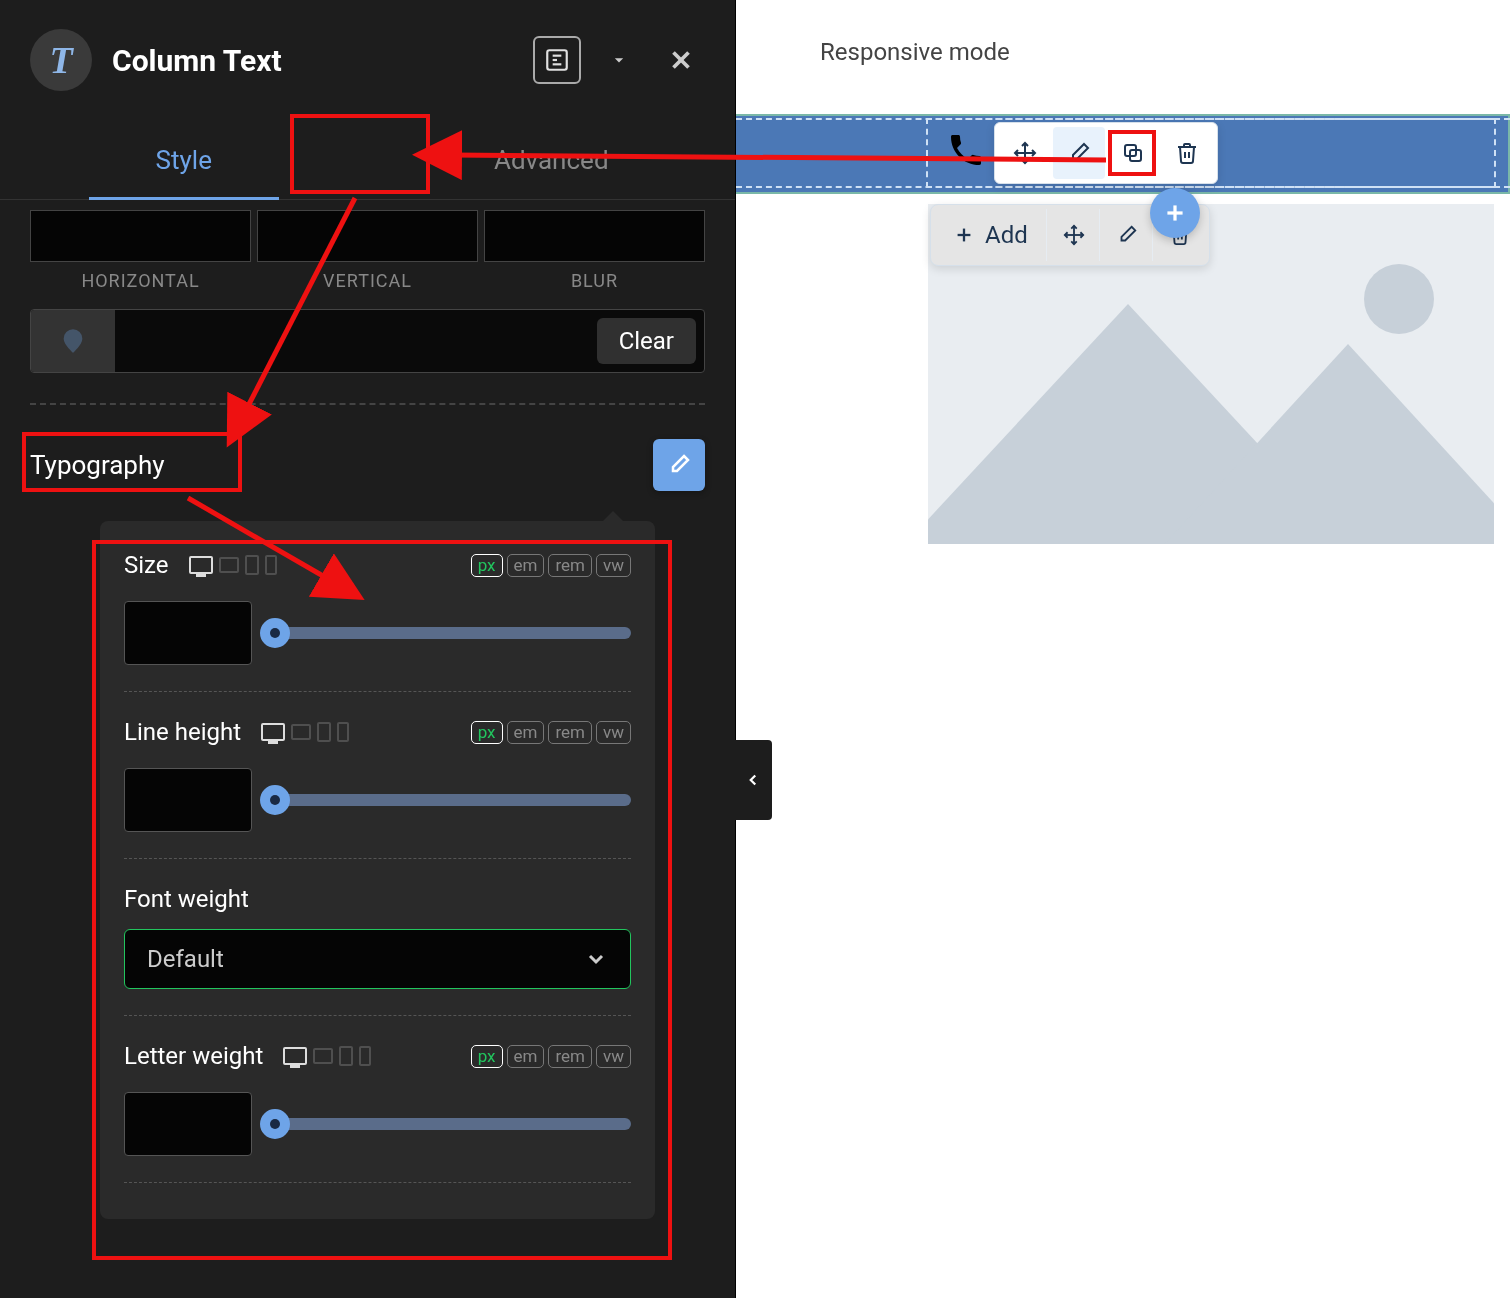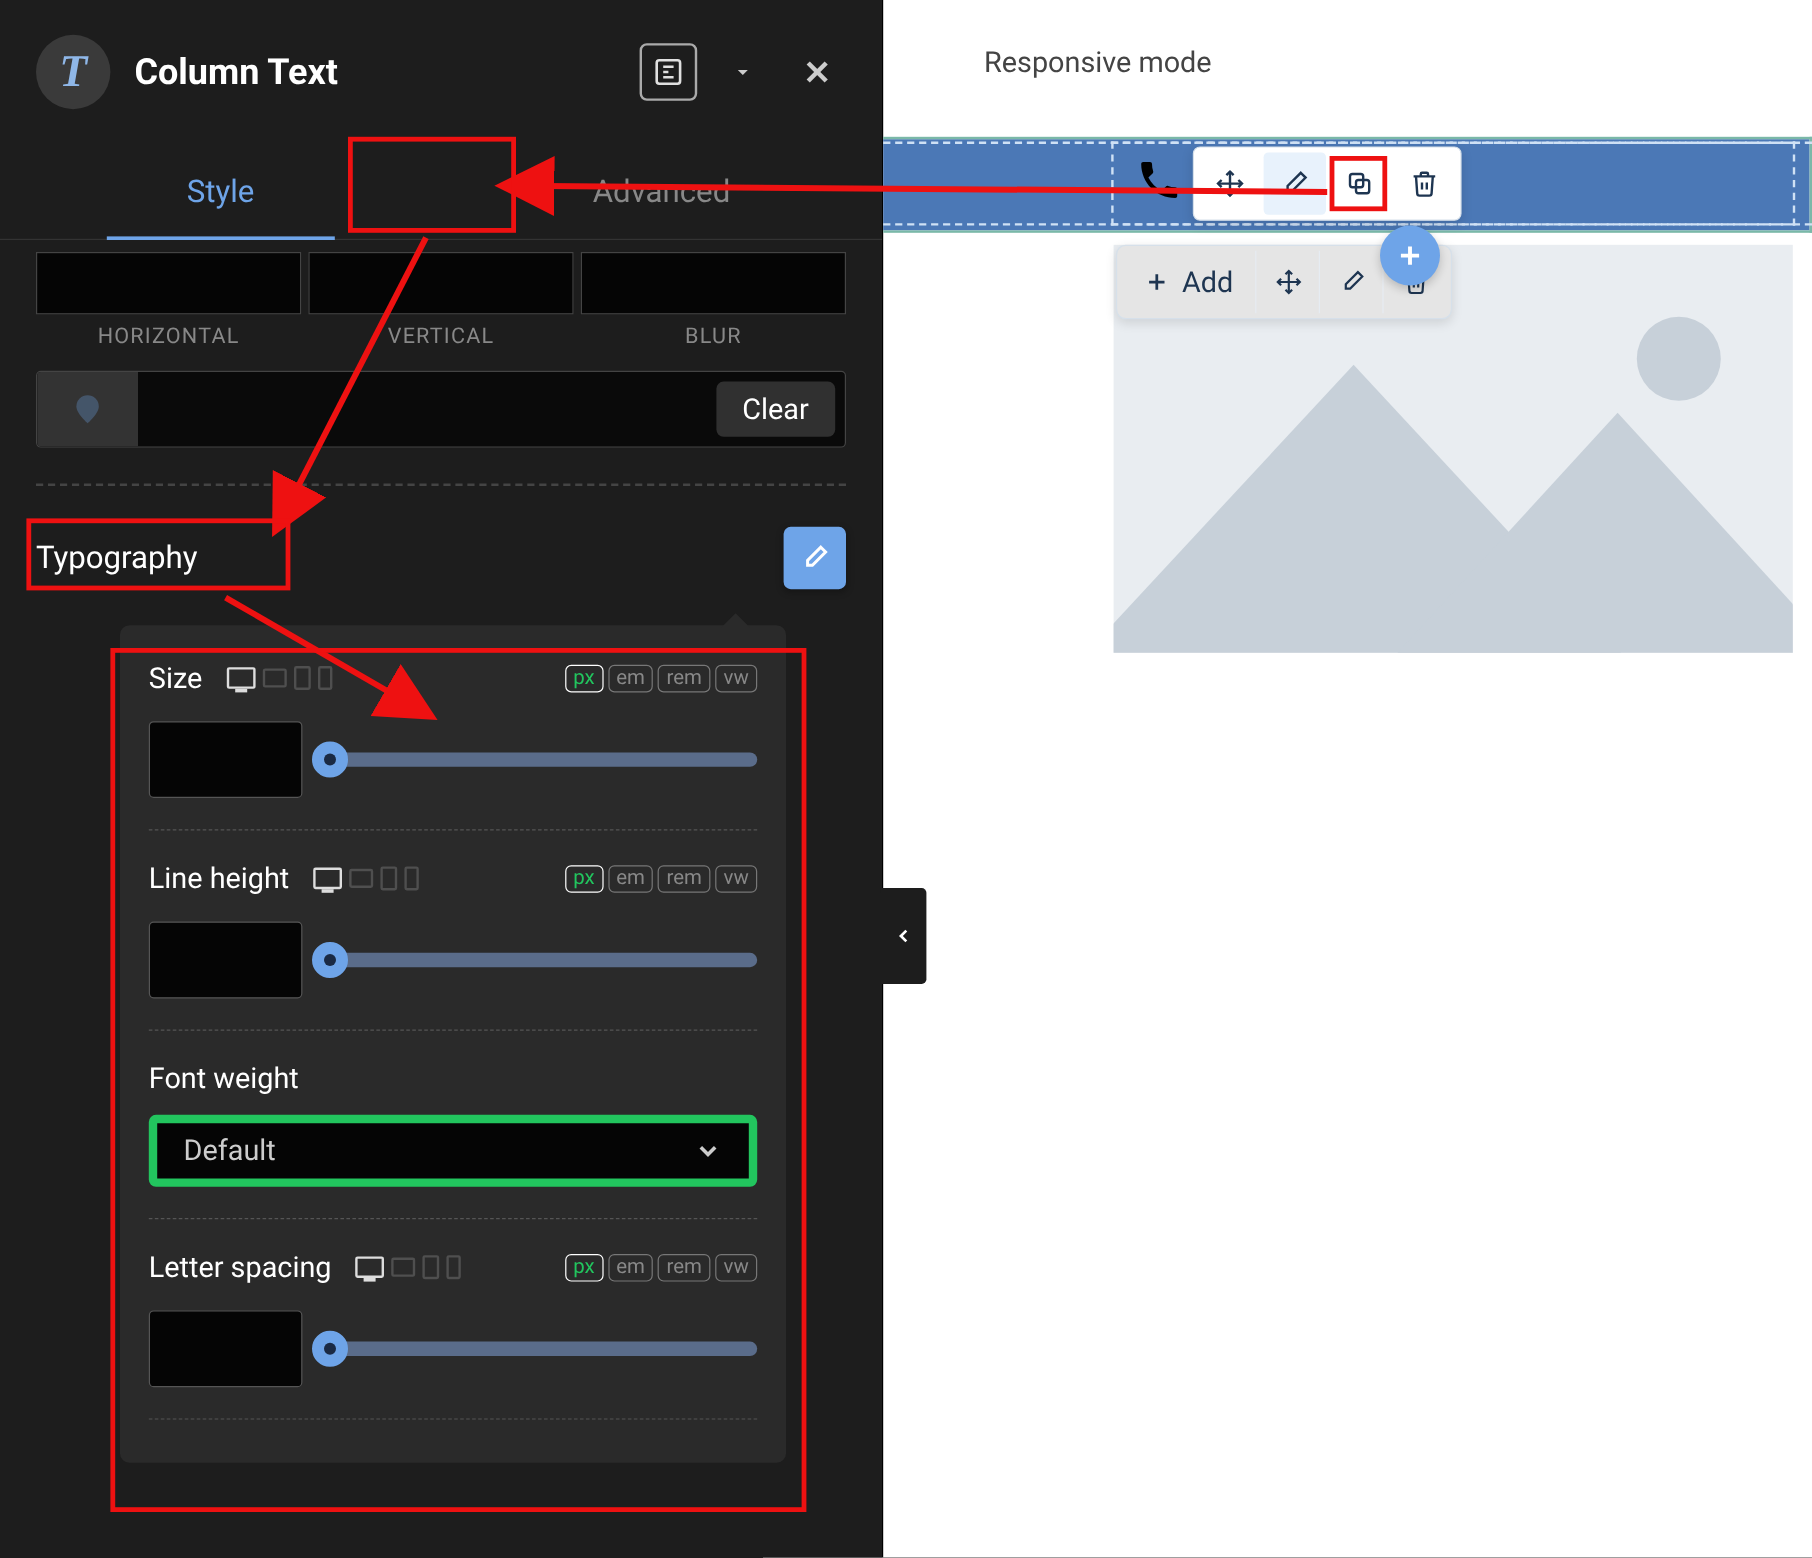--- a/index.html
+++ b/index.html
@@ -127,21 +127,21 @@
   .slider-row .numbox { width: 128px; height: 64px; background:#050505; border:1px solid #555; border-radius:4px;}
   .slider { flex:1; height: 12px; background:#5a6c8a; border-radius:6px; position:relative;}
   .slider .thumb {
     position:absolute; left: 0; top:50%; transform:translate(-20%, -50%);
     width:30px; height:30px; background:#6ea4e8; border-radius:50%;
     border: 6px solid #6ea4e8;
     display:flex; align-items:center; justify-content:center;
   }
   .slider .thumb::after { content:""; width:10px;height:10px;background:#1a2a44;border-radius:50%;}
   .select-box {
-    margin-top:16px; height:60px; background:#050505; border:7px solid #22c55e; border-radius:6px;
+    margin-top:16px; height:60px; background:#050505; border:1px solid #22c55e; border-radius:6px;
     display:flex; align-items:center; padding:0 22px; color:#ccc; font-size:24px;
     justify-content:space-between;
   }
   .transform-label { font-size:24px; color:#fff;}
 
   
   .preview {
     flex:1; background:#fff; position:relative;
     border-left: 1px solid #000;
   }
@@ -356,21 +356,21 @@
           <div class="select-box">
             <span>Default</span>
             <svg width="24" height="24" viewBox="0 0 24 24" fill="none" stroke="currentColor" stroke-width="3">
                 <polyline points="6 9 12 15 18 9"></polyline>
               </svg>
           </div>
         </div>
 
         <div class="typo-row">
           <div class="typo-row-head">
-            <span class="lbl">Letter spacing</span>
+            <span class="lbl">Letter weight</span>
             <div class="device-icons">
               <div class="d desktop active"></div>
               <div class="d"></div>
               <div class="d" style="width:14px;height:20px"></div>
               <div class="d" style="width:12px;height:20px"></div>
             </div>
             <div class="unit-pills">
               <span class="u active">px</span>
               <span class="u">em</span>
               <span class="u">rem</span>

